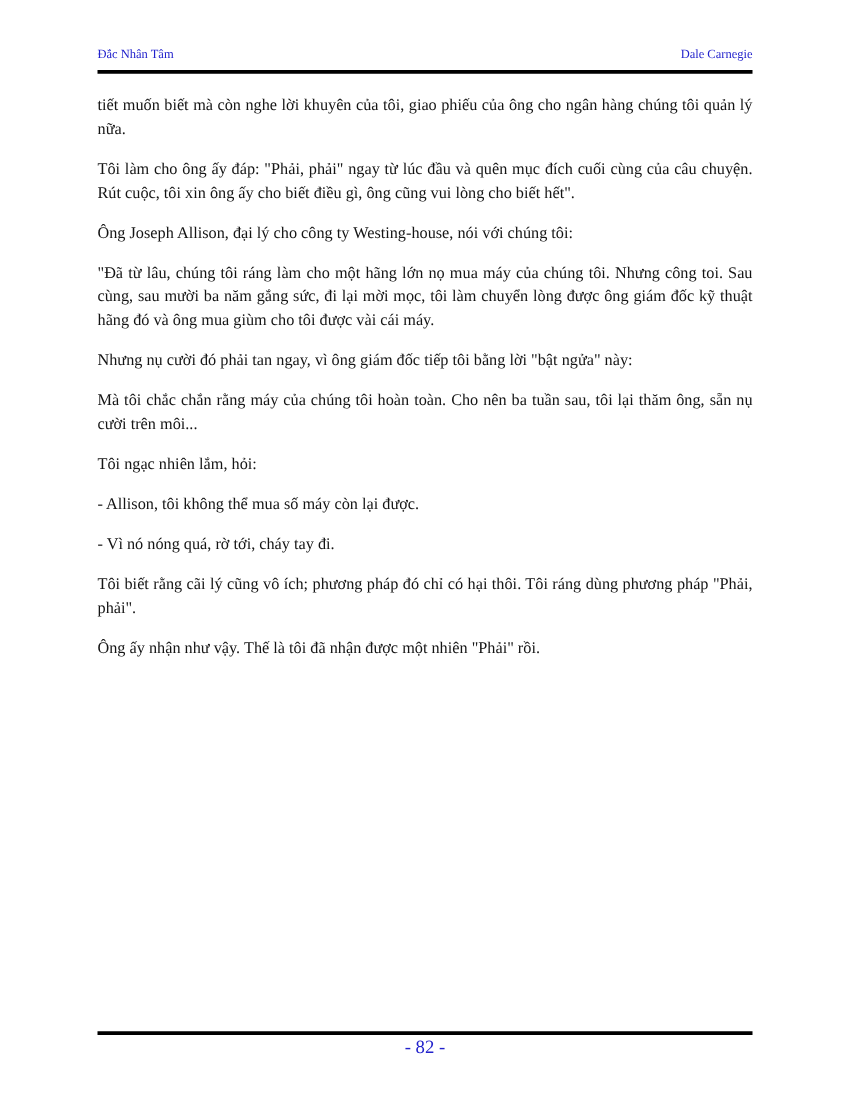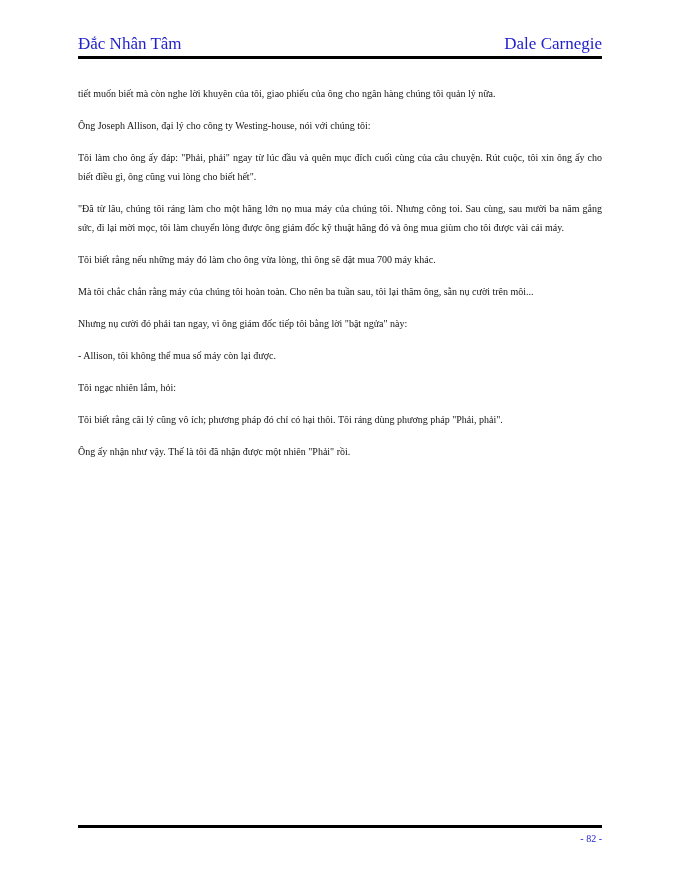--- a/index.html
+++ b/index.html
@@ -23,72 +23,72 @@
     overflow: hidden;
   }
   .header {
     position: absolute;
     left: 78px;
     right: 78px;
     top: 36px;
     display: flex;
     justify-content: space-between;
     align-items: baseline;
-    font-size: 17px;
+    font-size: 10px;
     line-height: 16px;
     color: var(--link-blue);
     padding-bottom: 4px;
     border-bottom: 3px solid var(--rule);
   }
   .body-text {
     position: absolute;
     left: 78px;
     right: 78px;
-    top: 84px;
-    font-size: 10px;
+    top: 74px;
+    font-size: 13px;
     line-height: 19px;
     color: var(--text);
     text-align: justify;
   }
   .body-text p {
     margin: 0 0 13px 0;
   }
   .footer {
     position: absolute;
     left: 78px;
     right: 78px;
     top: 825px;
     border-top: 3px solid var(--rule);
-    text-align: right;
-    font-size: 10px;
+    text-align: center;
+    font-size: 15px;
     line-height: 17px;
     color: var(--link-blue);
     padding-top: 2px;
   }
 </style>
 </head>
 <body>
 
 <div class="page">
 
   <div class="header">
     <span>Đắc Nhân Tâm</span>
     <span>Dale Carnegie</span>
   </div>
 
   <div class="body-text">
     <p>tiết muốn biết mà còn nghe lời khuyên của tôi, giao phiếu của ông cho ngân hàng chúng tôi quản lý nữa.</p>
+    <p>Tôi làm cho ông ấy đáp: "Phải, phải" ngay từ lúc đầu và quên mục đích cuối cùng của câu chuyện. Rút cuộc, tôi xin ông ấy cho biết điều gì, ông cũng vui lòng cho biết hết".</p>
     <p>Ông Joseph Allison, đại lý cho công ty Westing-house, nói với chúng tôi:</p>
-    <p>Tôi làm cho ông ấy đáp: "Phải, phải" ngay từ lúc đầu và quên mục đích cuối cùng của câu chuyện. Rút cuộc, tôi xin ông ấy cho biết điều gì, ông cũng vui lòng cho biết hết".</p>
     <p>"Đã từ lâu, chúng tôi ráng làm cho một hãng lớn nọ mua máy của chúng tôi. Nhưng công toi. Sau cùng, sau mười ba năm gắng sức, đi lại mời mọc, tôi làm chuyển lòng được ông giám đốc kỹ thuật hãng đó và ông mua giùm cho tôi được vài cái máy.</p>
-    <p>Tôi biết rằng nếu những máy đó làm cho ông vừa lòng, thì ông sẽ đặt mua 700 máy khác.</p>
+    <p>Nhưng nụ cười đó phải tan ngay, vì ông giám đốc tiếp tôi bằng lời "bật ngửa" này:</p>
     <p>Mà tôi chắc chắn rằng máy của chúng tôi hoàn toàn. Cho nên ba tuần sau, tôi lại thăm ông, sẵn nụ cười trên môi...</p>
-    <p>Nhưng nụ cười đó phải tan ngay, vì ông giám đốc tiếp tôi bằng lời "bật ngửa" này:</p>
+    <p>Tôi ngạc nhiên lắm, hỏi:</p>
     <p>- Allison, tôi không thể mua số máy còn lại được.</p>
-    <p>Tôi ngạc nhiên lắm, hỏi:</p>
+    <p>- Vì nó nóng quá, rờ tới, cháy tay đi.</p>
     <p>Tôi biết rằng cãi lý cũng vô ích; phương pháp đó chỉ có hại thôi. Tôi ráng dùng phương pháp "Phải, phải".</p>
     <p>Ông ấy nhận như vậy. Thế là tôi đã nhận được một nhiên "Phải" rồi.</p>
   </div>
 
   <div class="footer">
     <span>- 82 -</span>
   </div>
 
 </div>
 

